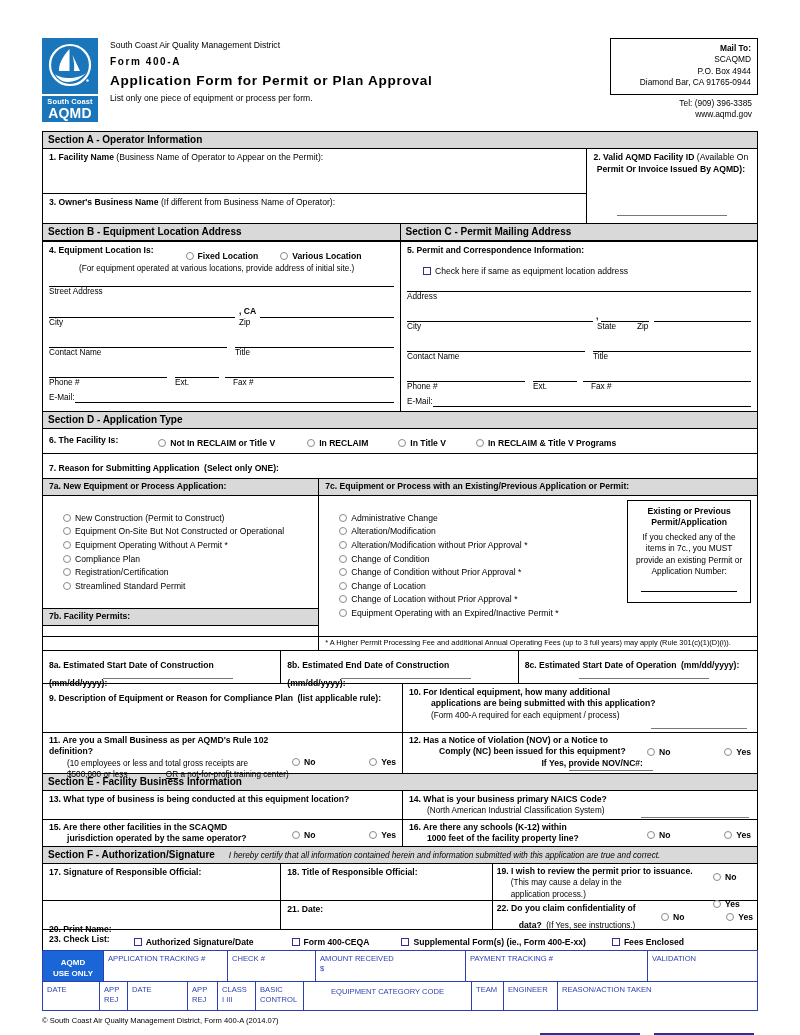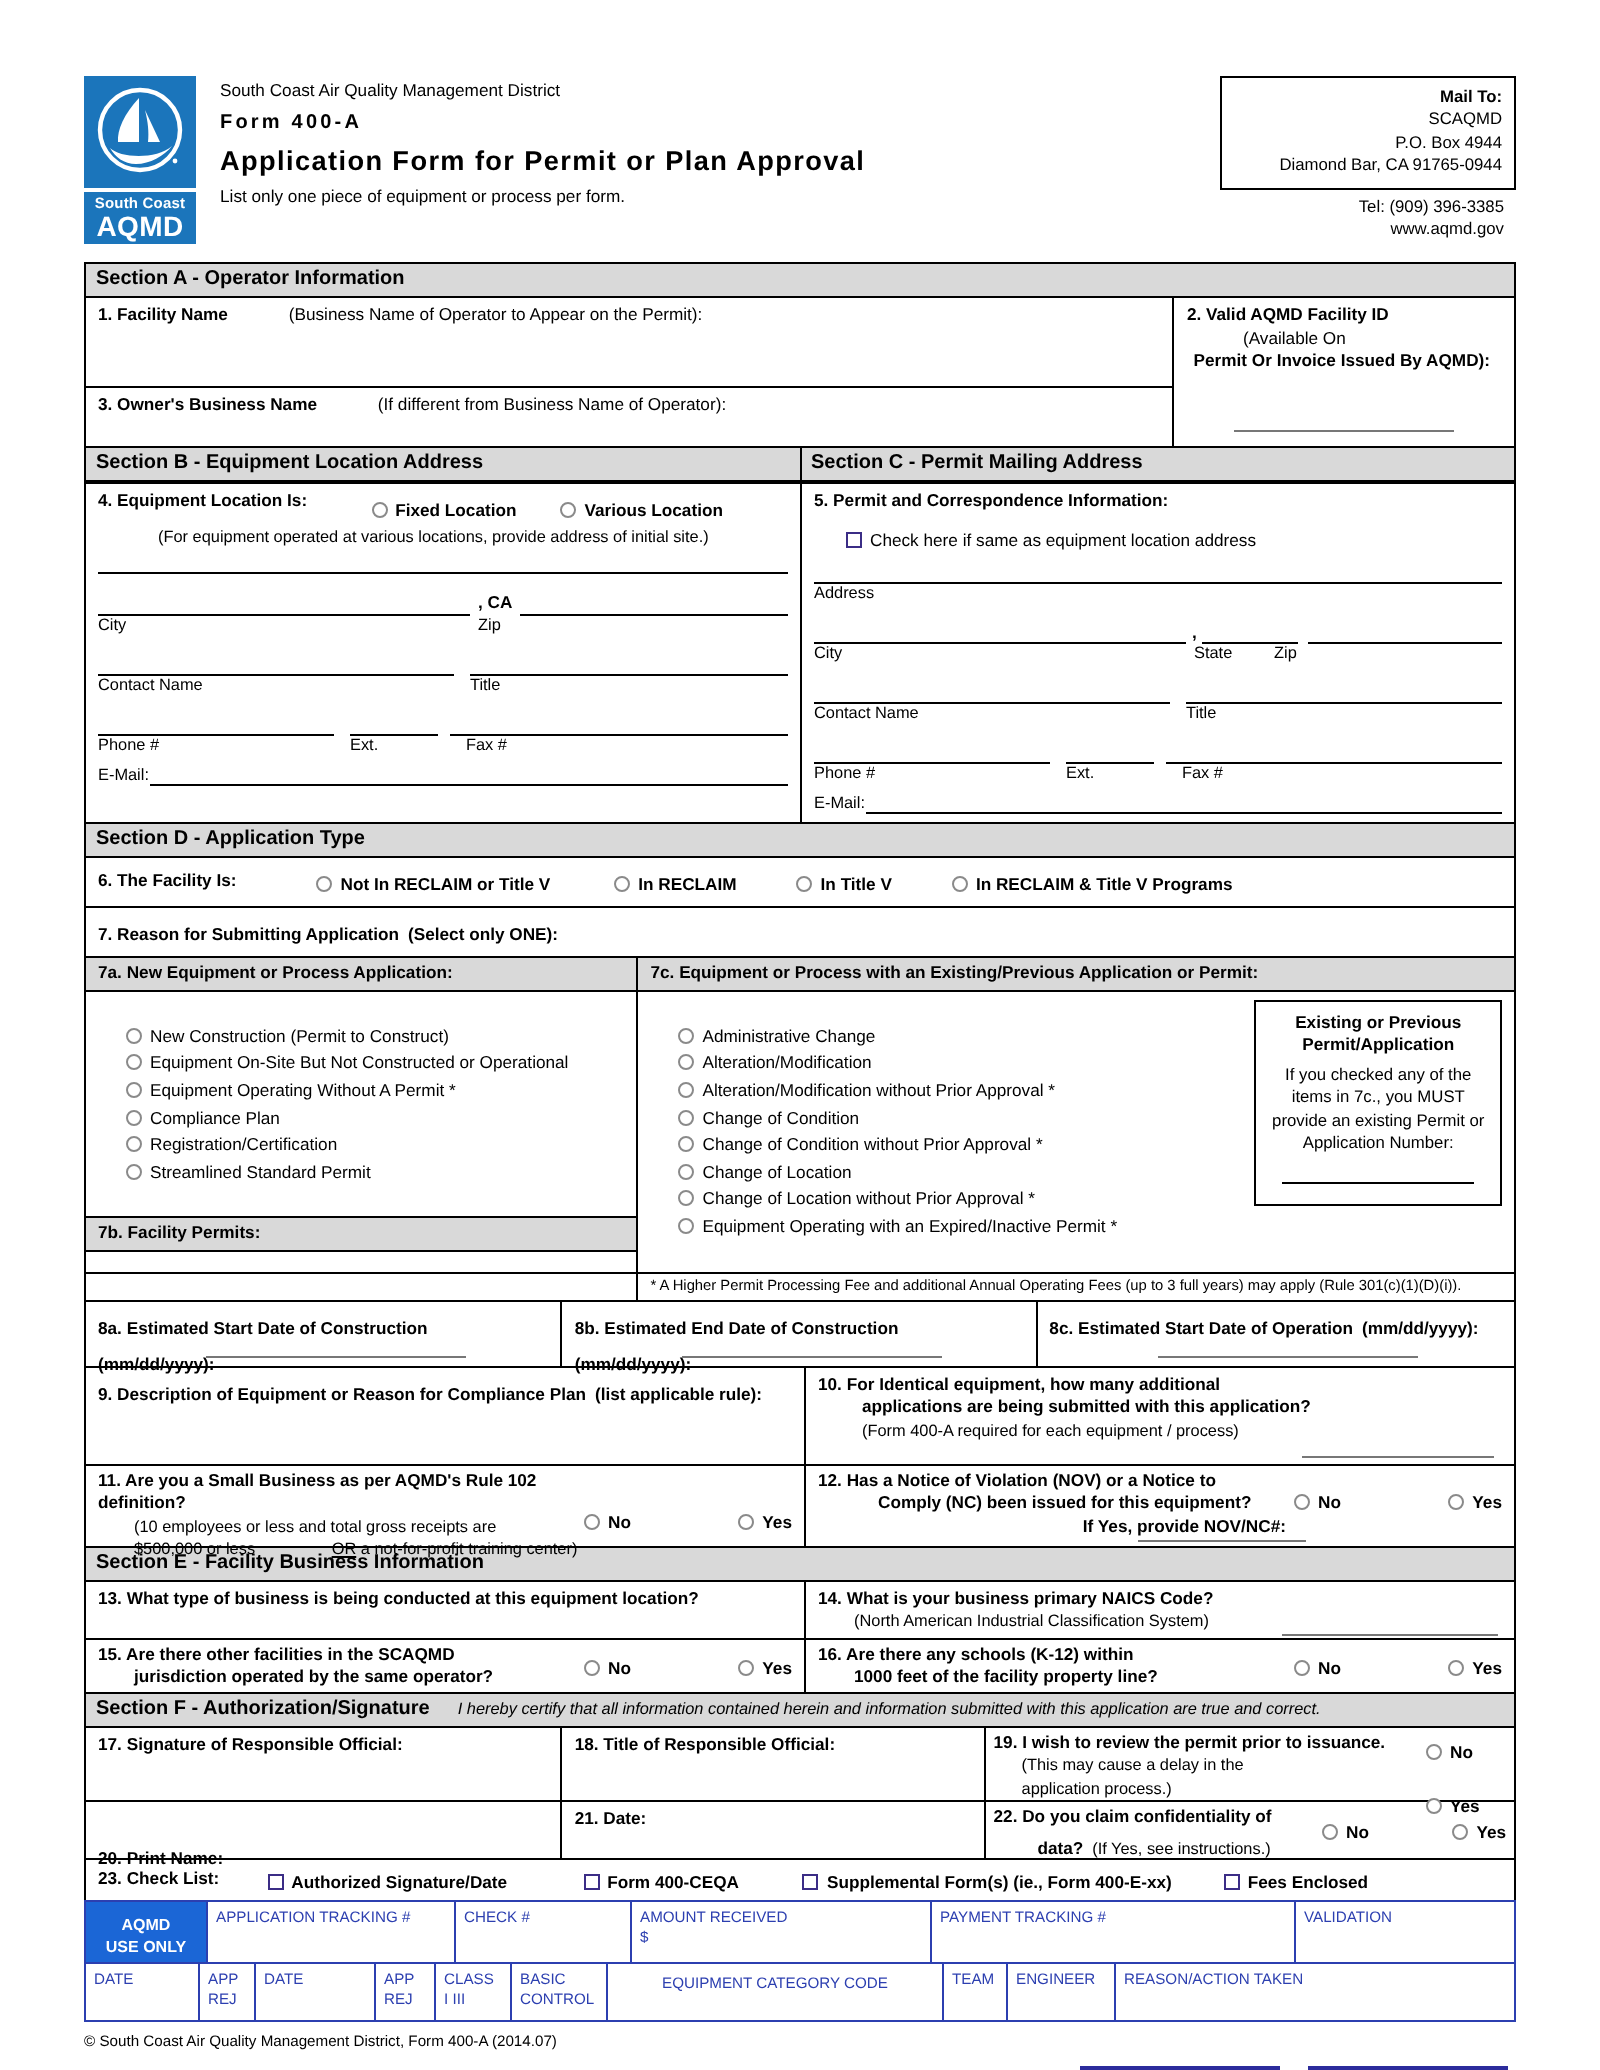--- a/index.html
+++ b/index.html
@@ -34,21 +34,21 @@
 
   
   .tbl{border:1px solid #000;border-top:1.4px solid #000;margin-top:9px;}
   .bandrow{background:#d9d9d9;border-bottom:1px solid #000;padding:2px 5px 3px 5px;font-size:10px;font-weight:bold;}
   .bandrow .ital{font-weight:normal;font-style:italic;font-size:8.2px;padding-left:14px;}
   .row{display:flex;border-bottom:1px solid #000;}
   .row:last-child{border-bottom:none;}
   .cell{padding:3px 6px 3px 6px;box-sizing:border-box;position:relative;}
   .vb{border-left:1px solid #000;}
   .lbl{font-size:8.6px;font-weight:bold;line-height:11.6px;}
-  .lbl .n{font-weight:normal;margin-left:28px;}
+  .lbl .n{font-weight:normal;}
   .sm{font-size:8.2px;line-height:11.4px;font-weight:normal;}
   .gray{background:#d9d9d9;}
   .cap{font-size:8.2px;line-height:10px;}
 
   
   .radio{display:inline-block;width:8px;height:8px;border:1px solid #8a8a8a;border-radius:50%;vertical-align:-1px;margin-right:4px;background:#fff;box-sizing:border-box;}
   .cbx{display:inline-block;width:8px;height:8px;border:1.2px solid #3b2d86;vertical-align:-1px;margin-right:4px;background:#fff;box-sizing:border-box;}
   .opt{font-size:8.6px;font-weight:bold;white-space:nowrap;}
   .optn{font-size:8.6px;font-weight:normal;white-space:nowrap;}
 
@@ -154,20 +154,21 @@
           <div style="margin-left:32px;">
             <span class="radio"></span><span class="opt">Fixed Location</span>
           </div>
           <div style="margin-left:22px;">
             <span class="radio"></span><span class="opt">Various Location</span>
           </div>
         </div>
         <div class="sm" style="padding-left:30px;">(For equipment operated at various locations, provide address of initial site.)</div>
 
         <div style="margin-top:12px;border-bottom:1px solid #000;"></div>
+        <div class="cap">Street Address</div>
 
         <div style="display:flex;align-items:flex-end;margin-top:9px;">
           <div style="width:186px;border-bottom:1px solid #000;height:10px;"></div>
           <div class="lbl" style="padding:0 4px;">, CA</div>
           <div style="flex:1;border-bottom:1px solid #000;height:10px;"></div>
         </div>
         <div style="display:flex;">
           <div class="cap" style="width:190px;">City</div>
           <div class="cap">Zip</div>
         </div>

